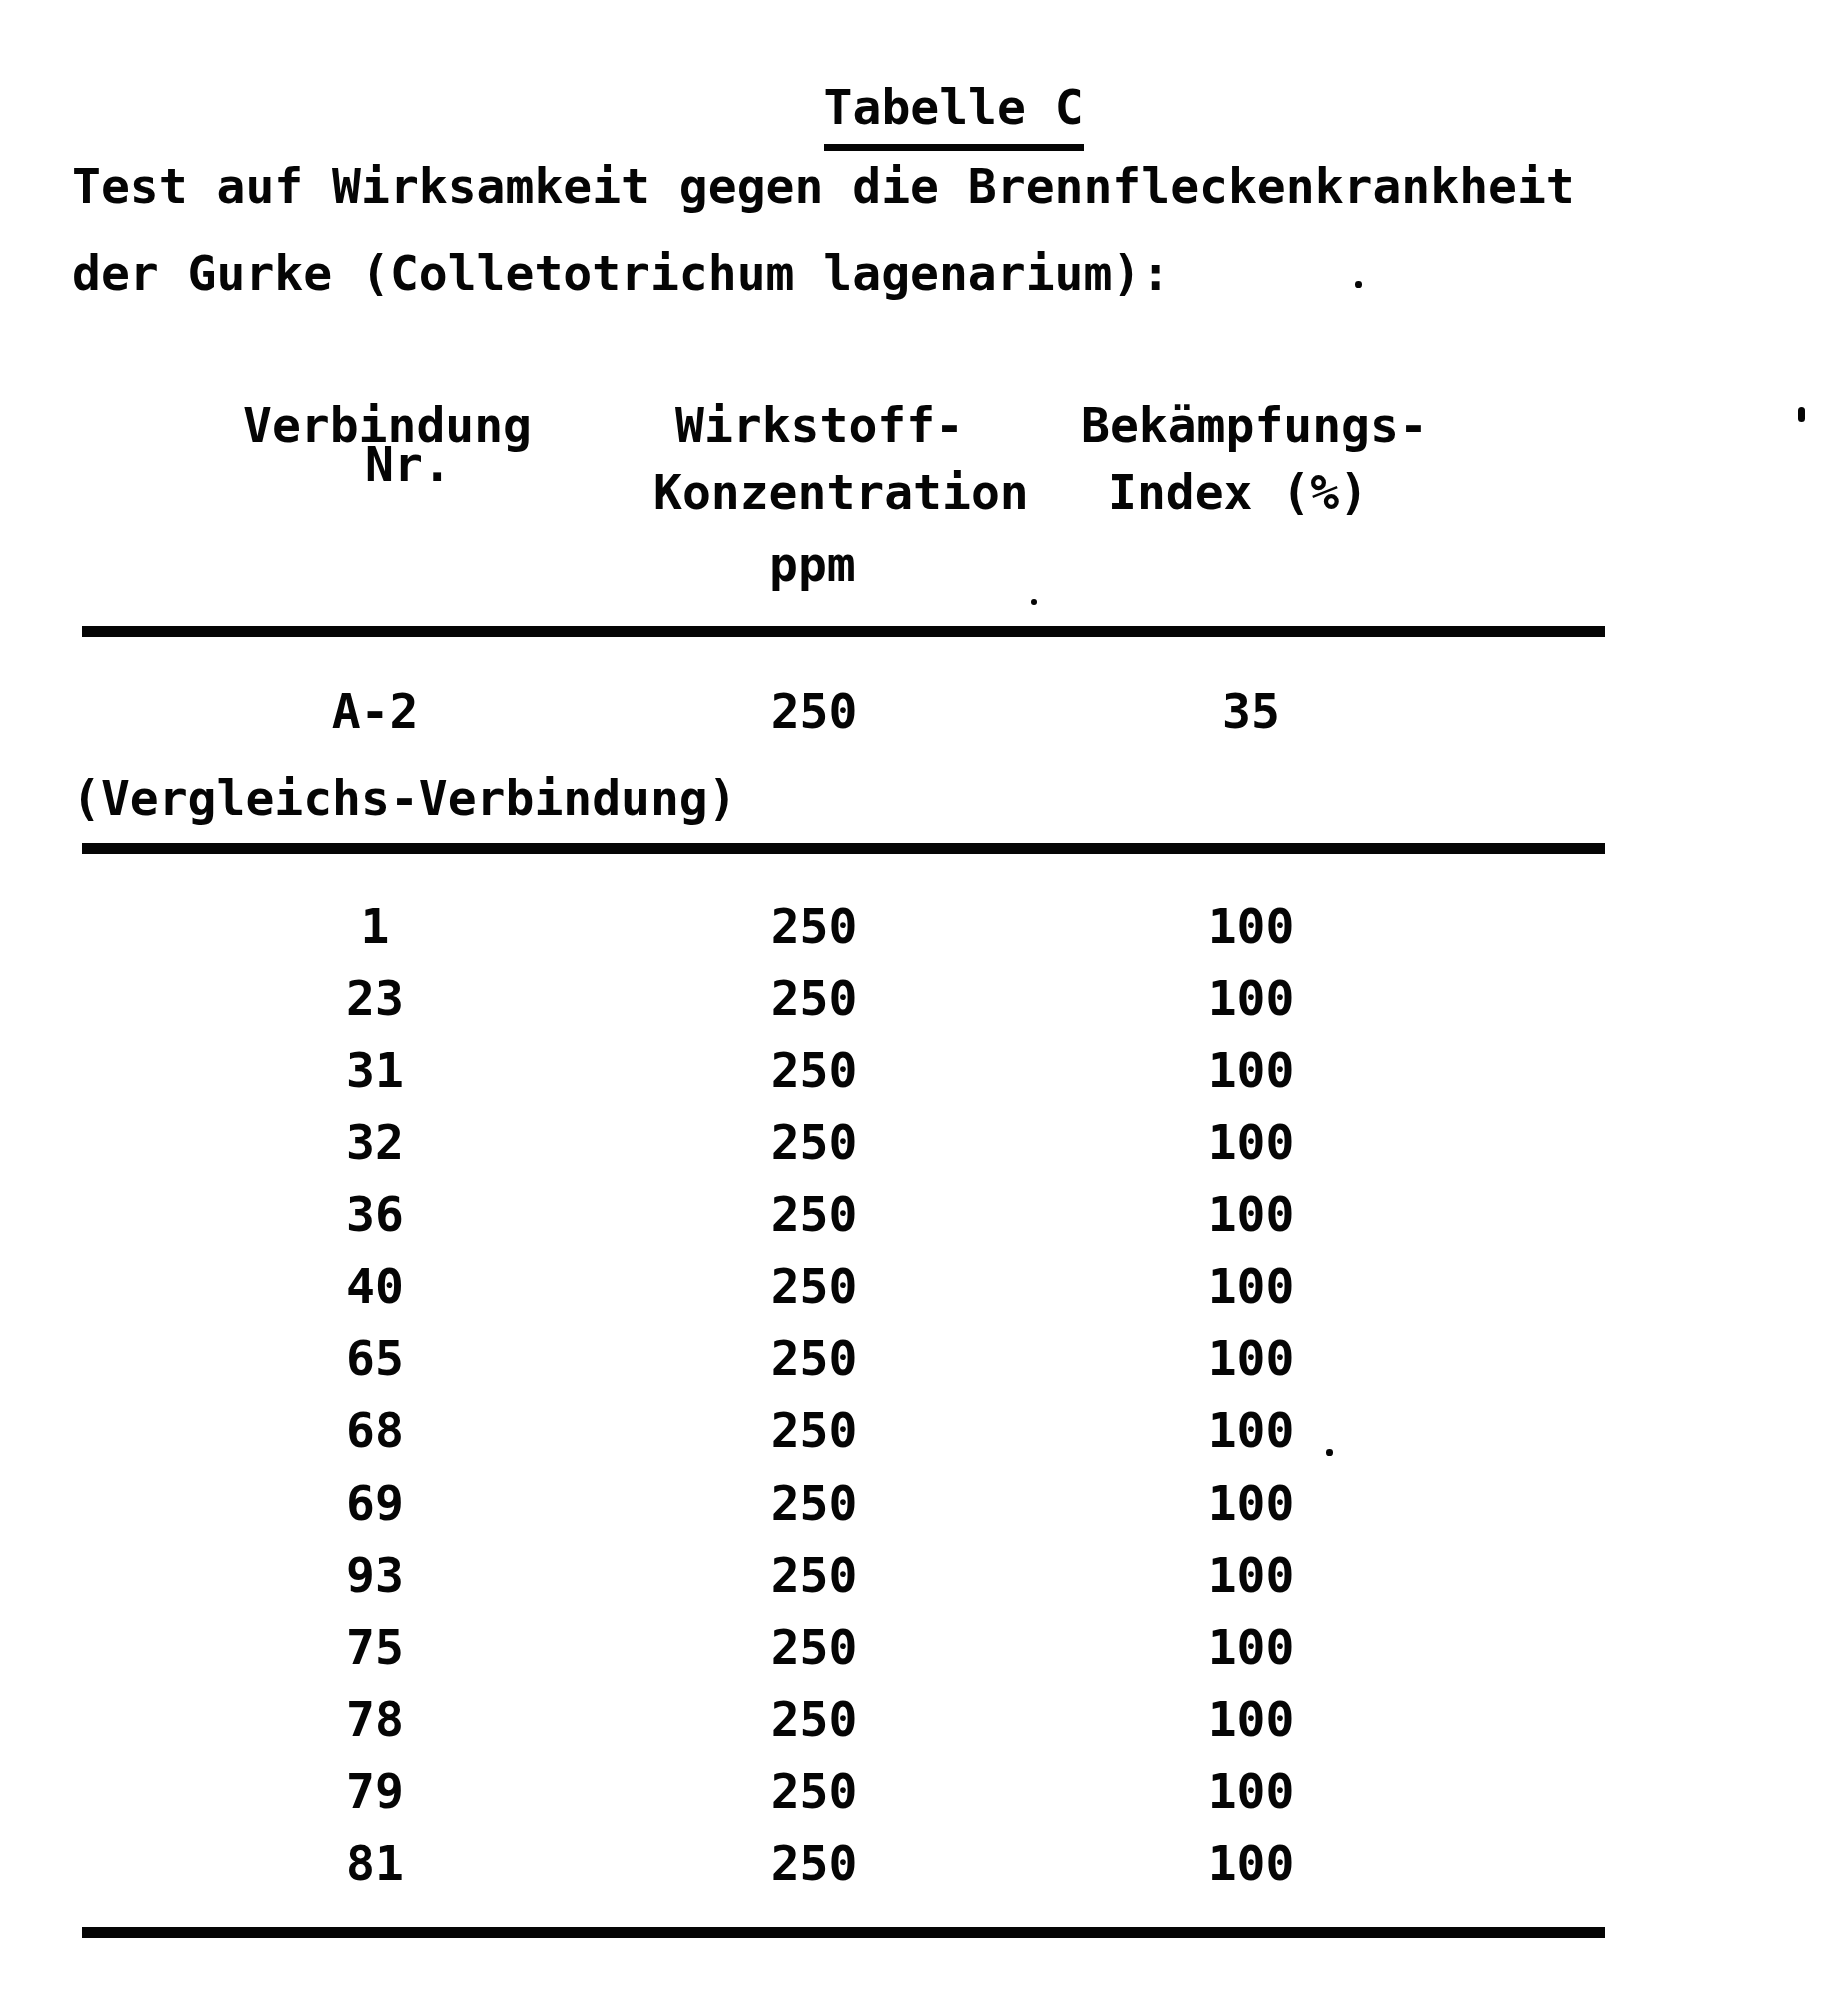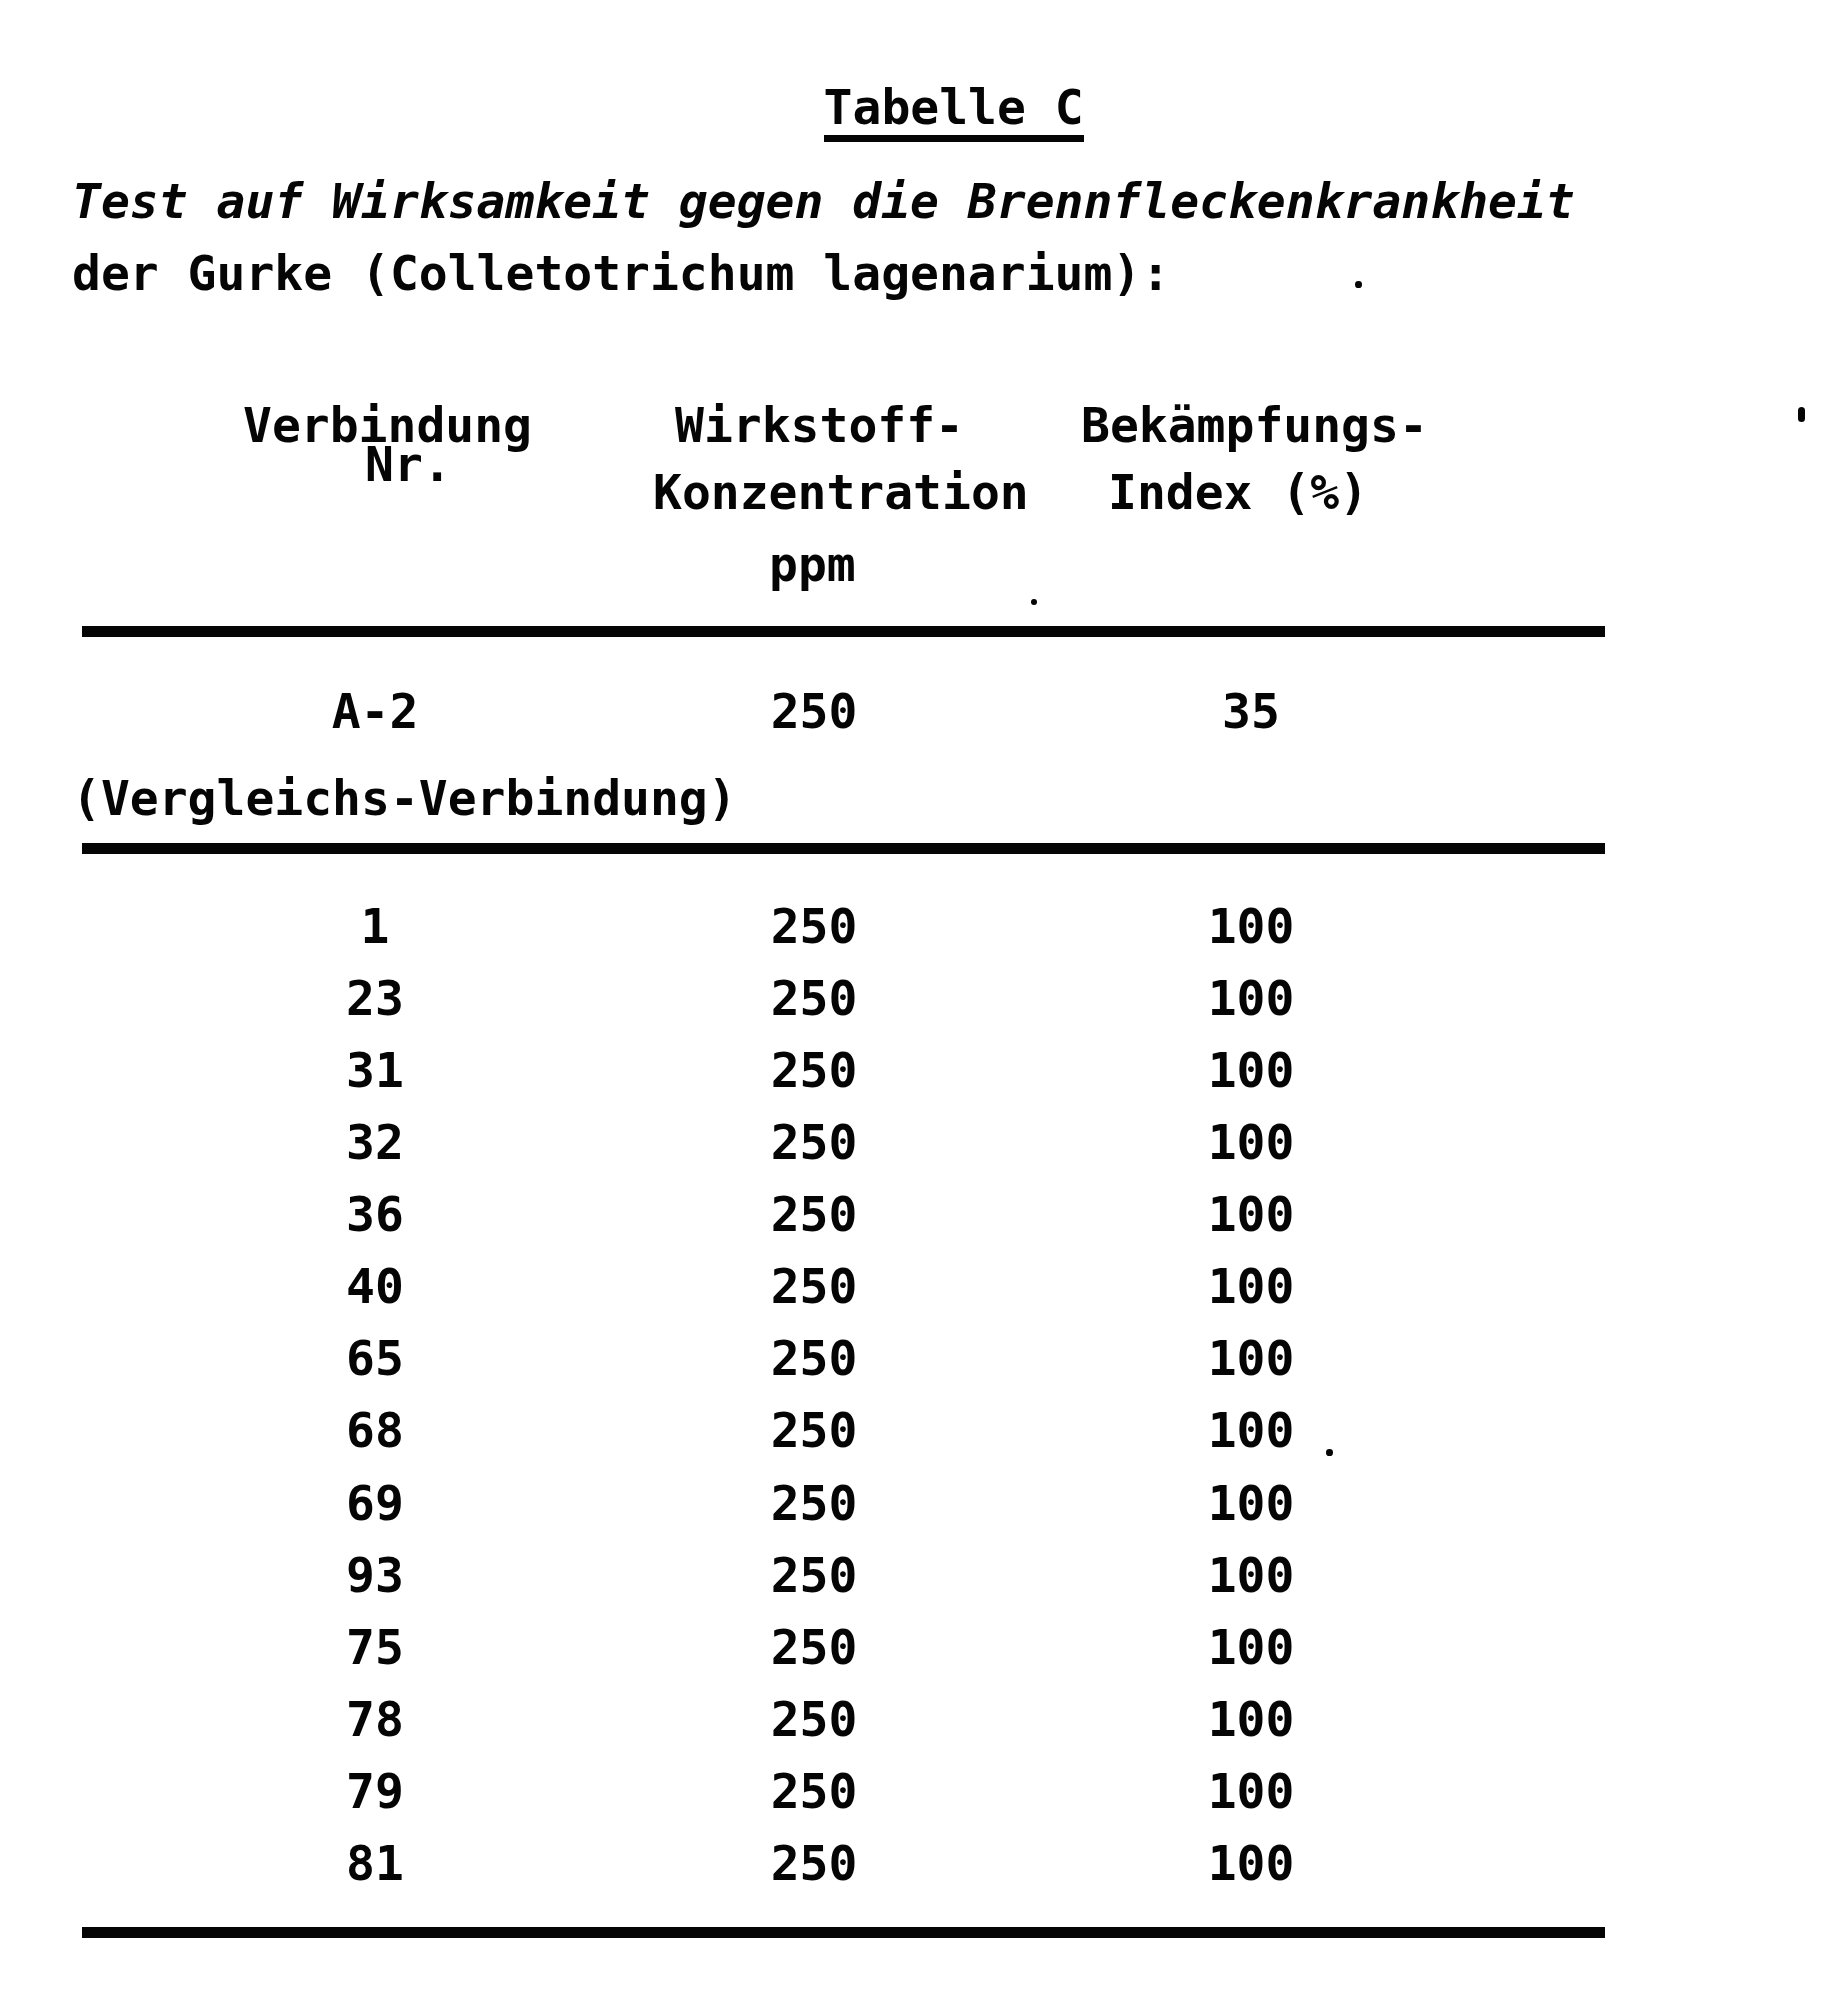--- a/index.html
+++ b/index.html
@@ -12,21 +12,21 @@
     font-family: "DejaVu Sans Mono", "Liberation Mono", monospace;
     font-weight: 700;
     color: #050505;
     font-size: 48px;
     line-height: 48px;
   }
   .abs { position: absolute; white-space: pre; }
   .title {
     display: inline-block;
     border-bottom: 7.7px solid #050505;
-    padding-bottom: 4px;
+    padding-bottom: 13px;
   }
   .rule {
     position: absolute;
     left: 82px;
     width: 1523px;
     height: 10.6px;
     background: #050505;
   }
   .trow { position: absolute; left: 0; width: 1599px; height: 72px; }
   .cell { position: absolute; width: 192px; text-align: center; white-space: pre; }
@@ -37,21 +37,21 @@
 </style>
 </head>
 <body>
 
 <div class="page">
 
   <div class="abs" style="left:708px; top:35px;">
     <span class="title">Tabelle C</span>
   </div>
 
-  <div class="abs" style="left:72px; top:177px;font-style:italic;">Test auf Wirksamkeit gegen die Brennfleckenkrankheit</div>
+  <div class="abs" style="left:72px; top:162px;">Test auf Wirksamkeit gegen die Brennfleckenkrankheit</div>
   <div class="abs" style="left:72px; top:249px;">der Gurke (Colletotrichum lagenarium):</div>
 
   <div class="abs" style="left:243px;  top:401px;">Verbindung</div>
   <div class="abs" style="left:365px;  top:440px;">Nr.</div>
   <div class="abs" style="left:675px;  top:401px;">Wirkstoff-</div>
   <div class="abs" style="left:653px;  top:468px;">Konzentration</div>
   <div class="abs" style="left:769px;  top:540px;">ppm</div>
   <div class="abs" style="left:1081px; top:401px;">Bekämpfungs-</div>
   <div class="abs" style="left:1108px; top:468px;">Index (%)</div>
 

